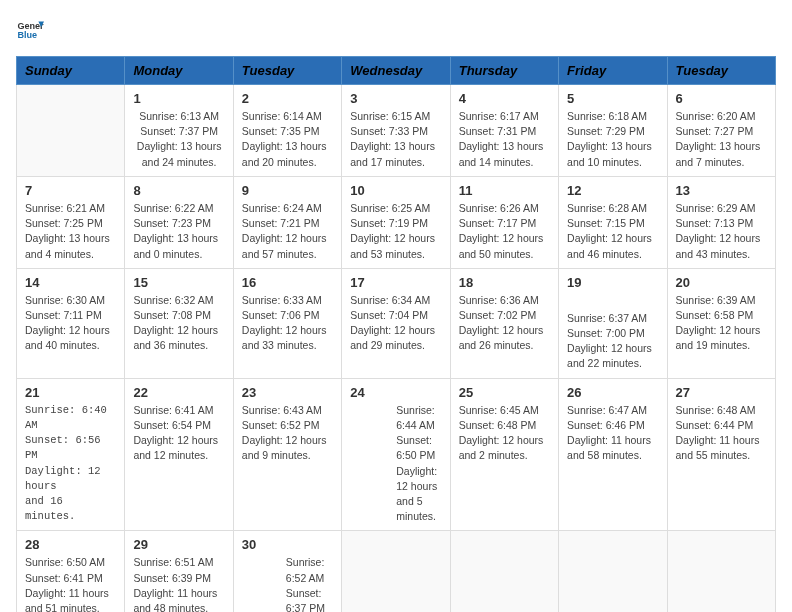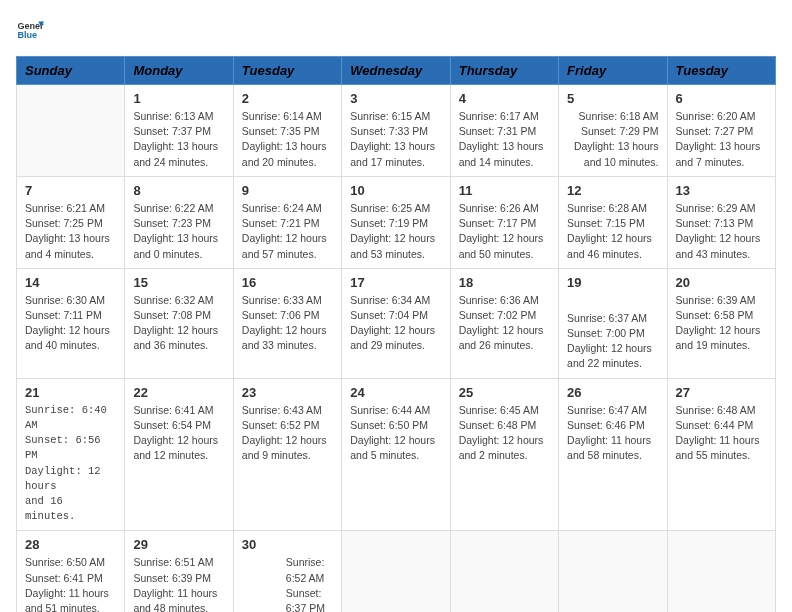--- a/index.html
+++ b/index.html
@@ -109,21 +109,21 @@
         <th>Thursday</th>
         <th>Friday</th>
         <th>Tuesday</th>
       </tr>
   </thead>
   <tbody id="calendar-body">
   <tr>
         <td class="empty"></td>
         <td>
           <span class="day-number">1</span>
-          <div class="day-info" style="white-space: pre-line;">Sunrise: 6:13 AM
+          <div class="day-info" style="white-space: pre-line; text-align: center;">Sunrise: 6:13 AM
 Sunset: 7:37 PM
 Daylight: 13 hours
 and 24 minutes.</div>
         </td>
         <td>
           <span class="day-number">2</span>
           <div class="day-info" style="white-space: pre-line;">Sunrise: 6:14 AM
 Sunset: 7:35 PM
 Daylight: 13 hours
 and 20 minutes.</div>
@@ -137,21 +137,21 @@
         </td>
         <td>
           <span class="day-number">4</span>
           <div class="day-info" style="white-space: pre-line;">Sunrise: 6:17 AM
 Sunset: 7:31 PM
 Daylight: 13 hours
 and 14 minutes.</div>
         </td>
         <td>
           <span class="day-number">5</span>
-          <div class="day-info" style="white-space: pre-line; text-align: right;">Sunrise: 6:18 AM
+          <div class="day-info" style="white-space: pre-line;">Sunrise: 6:18 AM
 Sunset: 7:29 PM
 Daylight: 13 hours
 and 10 minutes.</div>
         </td>
         <td>
           <span class="day-number">6</span>
           <div class="day-info" style="white-space: pre-line;">Sunrise: 6:20 AM
 Sunset: 7:27 PM
 Daylight: 13 hours
 and 7 minutes.</div>
@@ -276,21 +276,21 @@
         </td>
         <td>
           <span class="day-number">23</span>
           <div class="day-info" style="white-space: pre-line;">Sunrise: 6:43 AM
 Sunset: 6:52 PM
 Daylight: 12 hours
 and 9 minutes.</div>
         </td>
         <td>
           <span class="day-number">24</span>
-          <div class="day-info" style="white-space: pre-line;">Sunrise: 6:44 AM
+          <div class="day-info" style="white-space: pre-line; margin-left: 46px;">Sunrise: 6:44 AM
 Sunset: 6:50 PM
 Daylight: 12 hours
 and 5 minutes.</div>
         </td>
         <td>
           <span class="day-number">25</span>
           <div class="day-info" style="white-space: pre-line;">Sunrise: 6:45 AM
 Sunset: 6:48 PM
 Daylight: 12 hours
 and 2 minutes.</div>

